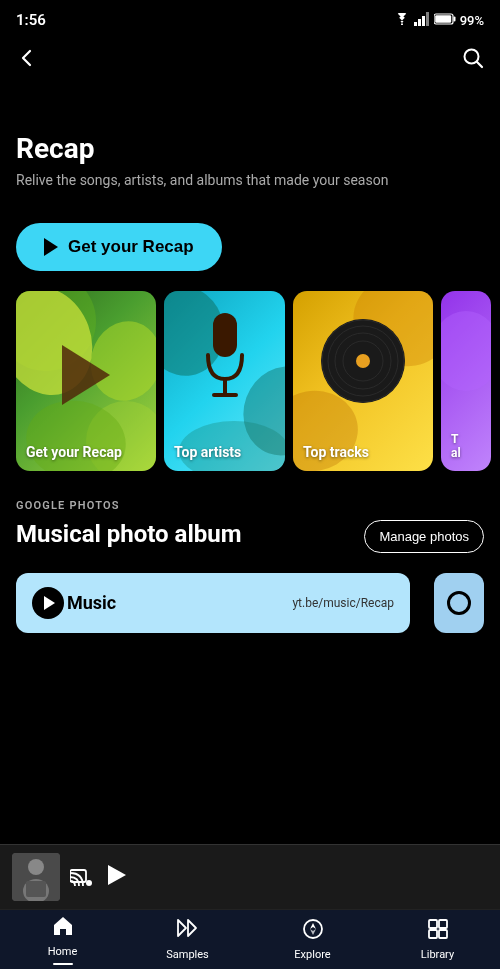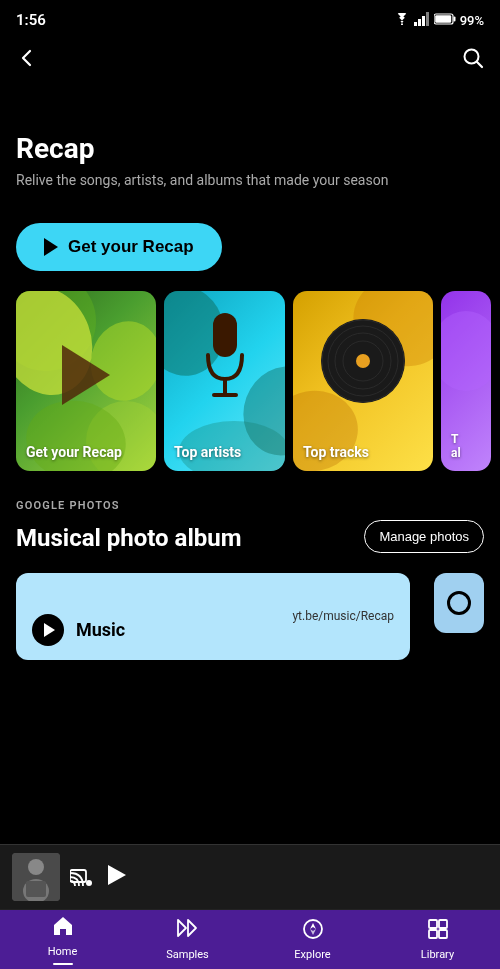--- a/index.html
+++ b/index.html
@@ -197,21 +197,21 @@
     .album-section-label {
       font-size: 11px;
       font-weight: 600;
       color: #aaa;
       letter-spacing: 1.2px;
       text-transform: uppercase;
       margin-bottom: 4px;
     }
     .album-row {
       display: flex;
-      align-items: flex-end;
+      align-items: center;
       justify-content: space-between;
     }
     .album-title {
       font-size: 24px;
       font-weight: 700;
       color: #fff;
       line-height: 1.2;
       flex: 1;
     }
     .manage-photos-btn {
@@ -243,22 +243,21 @@
       display: flex;
       align-items: center;
       justify-content: space-between;
       margin: 0 16px;
       flex: 1;
       cursor: pointer;
     }
     .music-banner-left {
       display: flex;
       align-items: center;
-      gap: 12px;
-      margin-top: 27px;
+      gap: 3px;
     }
     .music-play-circle {
       width: 32px;
       height: 32px;
       border-radius: 50%;
       background: #000;
       display: flex;
       align-items: center;
       justify-content: center;
       flex-shrink: 0;
@@ -345,21 +344,21 @@
       color: #fff;
       font-size: 20px;
     }
 
     
     .bottom-nav {
       position: fixed;
       bottom: 0;
       left: 0;
       width: 500px;
-      background: #4c1d95;
+      background: #0f172a;
       display: flex;
       justify-content: space-around;
       align-items: center;
       height: 60px;
       border-top: 1px solid #222;
     }
     .nav-item {
       display: flex;
       flex-direction: column;
       align-items: center;

